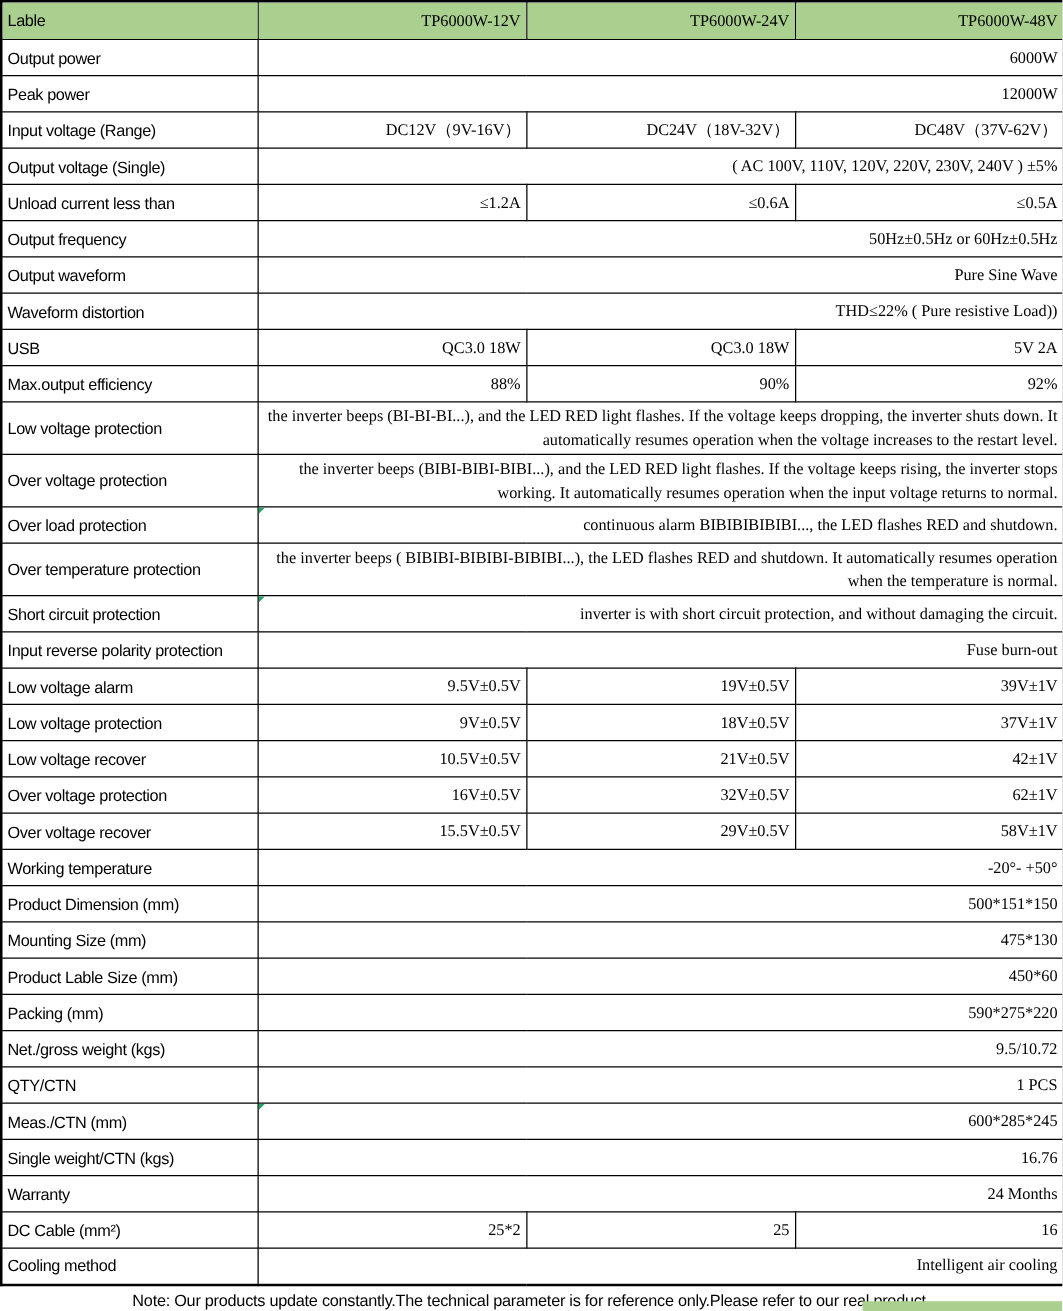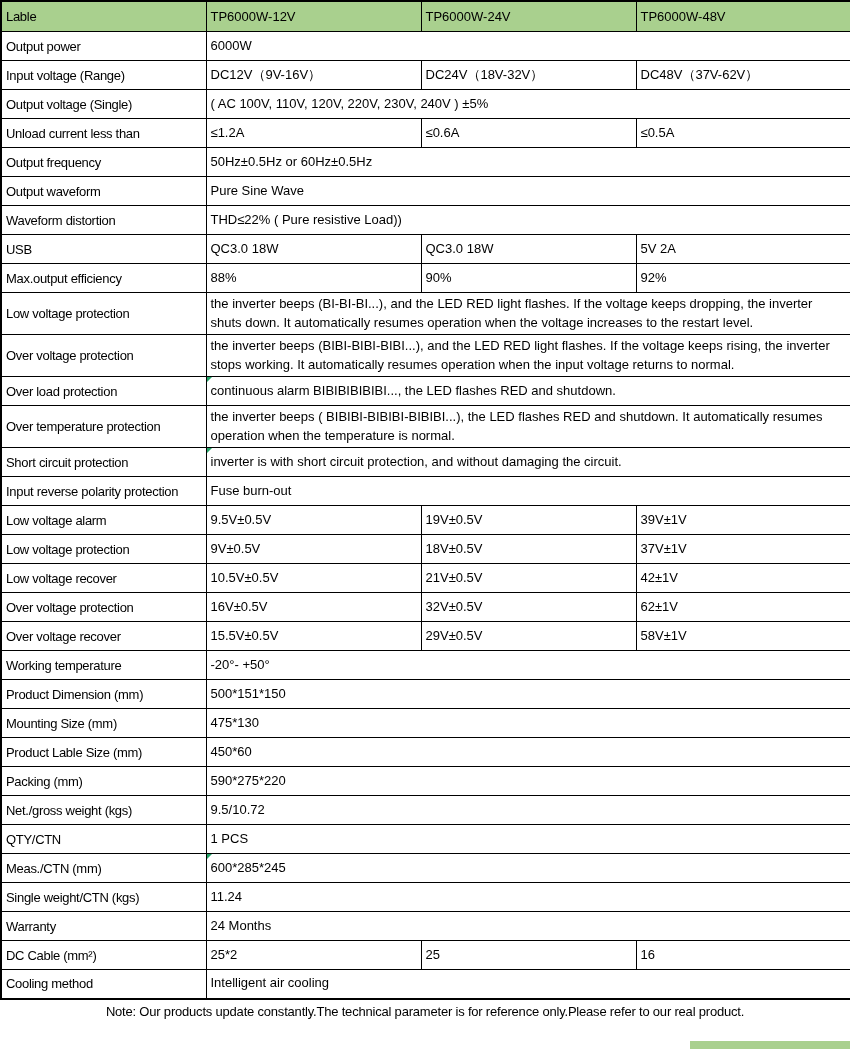--- a/index.html
+++ b/index.html
@@ -36,21 +36,22 @@
     background: #A9D08E;
     height: 27px;
   }
   th.label, td.label {
     text-align: left;
     white-space: nowrap;
     letter-spacing: -0.3px;
     padding-left: 4px;
   }
   th.center, td.value {
-    text-align: left;
+    text-align: right;
+    font-family: Liberation Serif, serif;
   }
   tbody tr { height: 29px; }
   tbody tr.tall { height: 42px; }
   td.value { line-height: 1.45; padding-left: 10px; padding-right: 10px; }
   
   td.flag::before {
     content: "";
     position: absolute;
     left: 0; top: 0;
     width: 0; height: 0;
@@ -90,20 +91,24 @@
         <th class="center">TP6000W-24V</th>
         <th class="center">TP6000W-48V</th>
       </tr>
     </thead>
     <tbody id="spec-body">
         <tr>
           <td class="label">Output power</td>
           <td colspan="3" class="value">6000W</td>
         </tr>
         <tr>
+          <td class="label">Peak power</td>
+          <td colspan="3" class="value">12000W</td>
+        </tr>
+        <tr>
           <td class="label">Input voltage (Range)</td>
           <td class="value">DC12V（9V-16V）</td>
           <td class="value">DC24V（18V-32V）</td>
           <td class="value">DC48V（37V-62V）</td>
         </tr>
         <tr>
           <td class="label">Output voltage (Single)</td>
           <td colspan="3" class="value">( AC 100V, 110V, 120V, 220V, 230V, 240V ) ±5%</td>
         </tr>
         <tr>
@@ -217,21 +222,21 @@
         <tr>
           <td class="label">QTY/CTN</td>
           <td colspan="3" class="value">1 PCS</td>
         </tr>
         <tr>
           <td class="label">Meas./CTN (mm)</td>
           <td colspan="3" class="value flag">600*285*245</td>
         </tr>
         <tr>
           <td class="label">Single weight/CTN (kgs)</td>
-          <td colspan="3" class="value">11.24</td>
+          <td colspan="3" class="value">16.76</td>
         </tr>
         <tr>
           <td class="label">Warranty</td>
           <td colspan="3" class="value">24 Months</td>
         </tr>
         <tr>
           <td class="label">DC Cable (mm²)</td>
           <td class="value">25*2</td>
           <td class="value">25</td>
           <td class="value">16</td>

